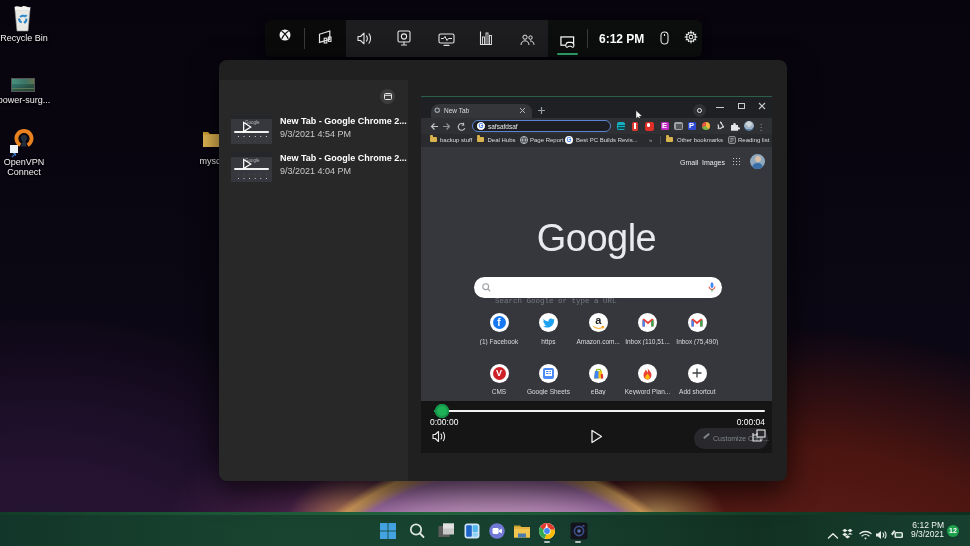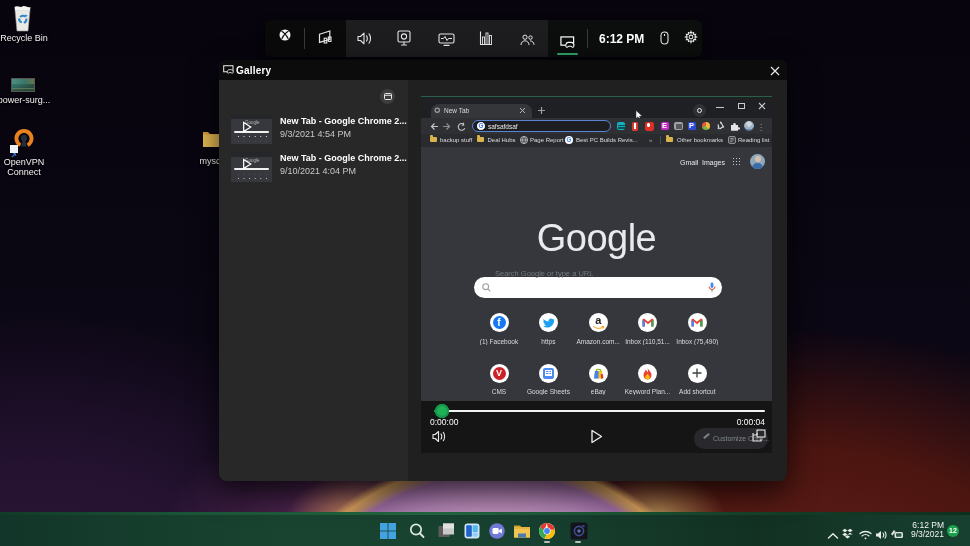--- a/index.html
+++ b/index.html
@@ -299,30 +299,20 @@
     </div>
 
     <div class="gb-icon" style="left:419px;top:10px;width:14px;height:14px;">
       <svg viewBox="0 0 24 24" fill="none" stroke="#e8e8e8" stroke-width="1.8">
         <circle cx="12" cy="12" r="3.2"></circle>
         <path d="M12 2.5 L13.2 5.4 L16.4 4.4 L16.6 7.8 L20 7.6 L18.6 10.8 L21.5 12 L18.6 13.2 L20 16.4 L16.6 16.2 L16.4 19.6 L13.2 18.6 L12 21.5 L10.8 18.6 L7.6 19.6 L7.4 16.2 L4 16.4 L5.4 13.2 L2.5 12 L5.4 10.8 L4 7.6 L7.4 7.8 L7.6 4.4 L10.8 5.4 Z"></path>
       </svg>
     </div>
   </div>
   <div id="gallery">
-    <div id="g-title">
-      <svg class="abs" style="left:3.5px;top:4.5px;" viewBox="0 0 16 13" width="11" height="9">
-        <rect x="1" y="1" width="13.5" height="8.8" fill="none" stroke="#e8e8e8" stroke-width="1.5"></rect>
-        <path d="M6.3 9 C6.6 7.6 7.6 6.8 8.9 6.8 L12.1 6.8 C13.4 6.8 14.4 7.6 14.7 9 C15 10.4 14.6 11.9 13.7 12 C12.9 12.1 12.5 11 11.6 11 L9.4 11 C8.5 11 8.1 12.1 7.3 12 C6.4 11.9 6 10.4 6.3 9 Z" fill="#0c0c0c" stroke="#e8e8e8" stroke-width="1.3"></path>
-      </svg>
-      <span class="t">Gallery</span>
-      <svg class="abs" style="right:7px;top:6px;" viewBox="0 0 10 10" width="10" height="10">
-        <path d="M1 1 L9 9 M9 1 L1 9" stroke="#e8e8e8" stroke-width="1.2"></path>
-      </svg>
-    </div>
     <div id="g-panel">
       <div class="abs" style="left:161px;top:9px;width:15px;height:15px;border-radius:50%;background:#3d3d3d;">
         <svg class="abs" style="left:3.5px;top:4px;" viewBox="0 0 8 7" width="8" height="7">
           <rect x="0.5" y="0.5" width="7" height="6" rx="1" fill="none" stroke="#e8e8e8" stroke-width="1"></rect>
           <path d="M0.5 2.3 L7.5 2.3" stroke="#e8e8e8" stroke-width="1"></path>
         </svg>
       </div>
       <div class="thumb" style="top:34.5px;">
         <div style="position:absolute;left:0;top:0;width:100%;height:4.5px;background:#25262a;"></div>
         <div style="position:absolute;left:14px;top:5.5px;color:#b6babe;font-size:4.5px;">Google</div>
@@ -339,21 +329,21 @@
         <div style="position:absolute;left:0;top:0;width:100%;height:4.5px;background:#25262a;"></div>
         <div style="position:absolute;left:14px;top:5.5px;color:#b6babe;font-size:4.5px;">Google</div>
         <div style="position:absolute;left:3px;top:16px;width:35px;height:2px;background:#f0f0f0;border-radius:1px;"></div>
         <div style="position:absolute;left:6px;top:21px;width:30px;height:1.5px;background-image:radial-gradient(circle 0.8px at 1px 0.8px,#e0e0e0 60%,transparent 65%);background-size:5.6px 1.5px;"></div>
         <div style="position:absolute;left:6px;top:25.5px;width:30px;height:1.5px;background-image:radial-gradient(circle 0.8px at 1px 0.8px,#cccccc 60%,transparent 65%);background-size:5.6px 1.5px;"></div>
         <svg class="abs" style="left:11px;top:6px;" viewBox="0 0 12 14" width="10" height="12">
             <path d="M2 1.5 L10.5 7 L2 12.5 Z" fill="rgba(40,40,40,.3)" stroke="#fff" stroke-width="1.5"></path>
           </svg>
       </div>
       <div class="g-item-title" style="left:61px;top:73px;">New Tab - Google Chrome 2...</div>
-      <div class="g-item-date" style="left:61px;top:86px;">9/10/2021 4:04 PM</div>
+      <div class="g-item-date" style="left:61px;top:86px;">9/3/2021 4:04 PM</div>
     </div>
     <div id="video">
 
       <div class="abs" style="left:0;top:0;width:351px;height:21px;background:#1f2023;"></div>
       <div class="abs" style="left:10px;top:6.5px;width:101px;height:14.5px;background:#35363a;border-radius:8px 8px 0 0;"></div>
       <svg class="abs" style="left:12.5px;top:10px;" width="6.5" height="6.5" viewBox="0 0 9 9">
         <circle cx="4.5" cy="4.5" r="3.8" fill="#999fa6"></circle>
           <circle cx="4.5" cy="4.5" r="2" fill="#35363a"></circle>
       </svg>
       <div class="abs chrome-text" style="left:23px;top:10px;font-size:6.5px;">New Tab</div>
@@ -450,21 +440,21 @@
         <div style="position:absolute;left:4.5px;top:2px;width:6px;height:6px;border-radius:50%;background:#d8c0a8;"></div>
         <div style="position:absolute;left:2px;top:8.5px;width:11px;height:7px;border-radius:5px 5px 0 0;background:#3a6ea8;"></div>
       </div>
       <div class="abs" style="left:0;top:120px;width:351px;text-align:center;color:#e8eaed;font-size:38px;letter-spacing:-0.5px;">Google</div>
 
       <div class="abs" style="left:53px;top:179.5px;width:248px;height:21.5px;background:#fff;border-radius:11px;"></div>
       <svg class="abs" style="left:61px;top:186px;" width="9" height="9" viewBox="0 0 9 9">
           <circle cx="3.7" cy="3.7" r="2.9" fill="none" stroke="#9aa0a6" stroke-width="1.1"></circle>
           <path d="M6 6 L8.3 8.3" stroke="#9aa0a6" stroke-width="1.1"></path>
         </svg>
-      <div class="abs" style="left:74px;top:172px;color:#747b81;font-size:7.5px;">Search Google or type a URL</div>
+      <div class="abs" style="left:74px;top:200px;color:#747b81;font-size:7.5px;font-family:Liberation Mono, monospace;">Search Google or type a URL</div>
       <svg class="abs" style="left:287px;top:185px;" width="8" height="11" viewBox="0 0 8 11">
           <rect x="2.6" y="0.5" width="2.8" height="5.4" rx="1.4" fill="#4285f4"></rect>
           <path d="M1 4.5 A3 3 0 0 0 7 4.5" fill="none" stroke="#ea4335" stroke-width="1"></path>
           <path d="M4 7.5 L4 9.6" stroke="#34a853" stroke-width="1"></path>
         </svg>
 
       <div class="sc" style="left:68.5px;top:216px;">
           <div style="position:absolute;left:3px;top:3px;width:13px;height:13px;border-radius:50%;background:#1877f2;color:#fff;font-size:10px;font-weight:bold;text-align:center;line-height:13px;">f</div>
         </div>
       <div class="sc" style="left:118px;top:216px;">

